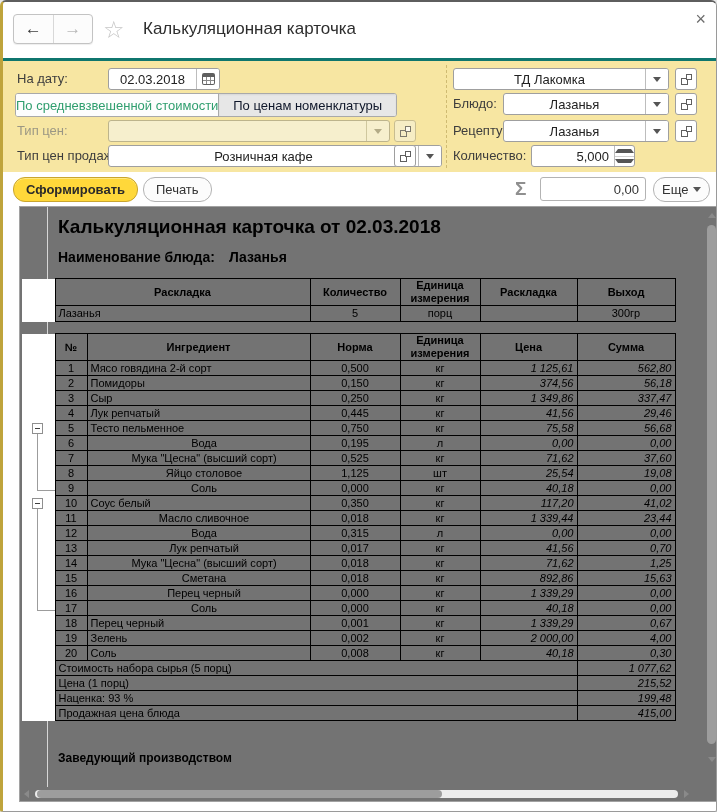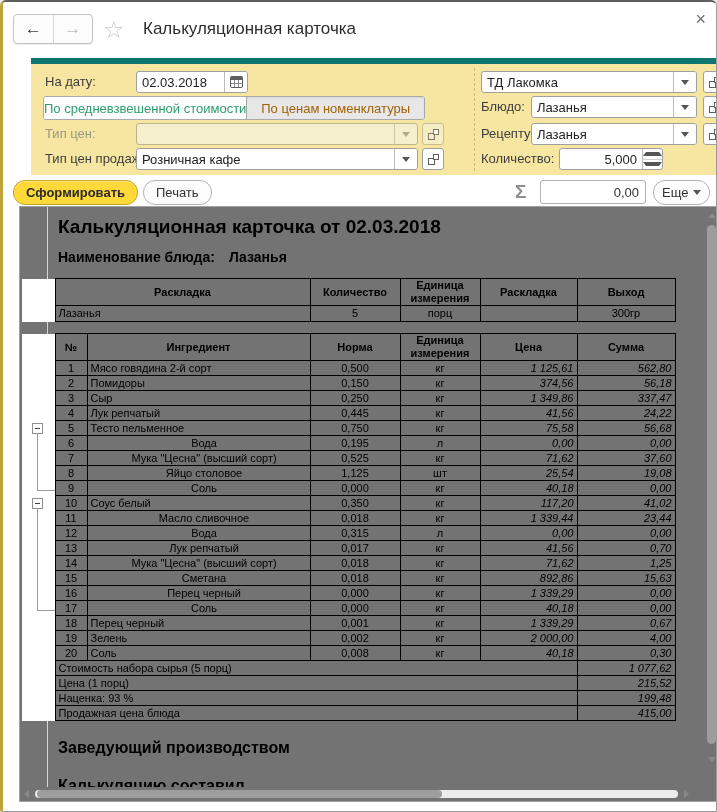--- a/index.html
+++ b/index.html
@@ -9,28 +9,28 @@
   
   .titlebar{position:relative;height:56px;background:#fff;}
   .nav-group{position:absolute;left:10px;top:12px;width:78px;height:28px;border:1px solid #c3c3c3;
     border-radius:4px;background:#fcfcfc;display:flex;box-shadow:0 1px 1px rgba(0,0,0,.07);}
   .nav-btn{flex:1;display:flex;align-items:center;justify-content:center;font-size:17px;color:#3b3b3b;cursor:default;}
   .nav-btn.fwd{border-left:1px solid #d8d8d8;color:#b8b8b8;}
   .fav-star{position:absolute;left:100px;top:14px;font-size:24px;color:#c6c6c6;}
   .wtitle{position:absolute;left:140px;top:17px;font-size:17px;color:#2e2e2e;}
   .wclose{position:absolute;right:10px;top:8px;font-size:18px;color:#6d6d6d;line-height:18px;}
   
-  .formarea{position:relative;height:111px;background:#f7e6a2;border-top:6px solid #0f766e;margin-left:28px;}
+  .formarea{position:relative;height:111px;background:#f7e6a2;border-top:3px solid #0f766e;}
   .col-divider{position:absolute;left:443px;top:4px;bottom:4px;border-left:1px dashed #cfbb72;}
   .flabel{position:absolute;font-size:13px;color:#3d3d3d;line-height:22px;white-space:nowrap;}
   .flabel.disabled{color:#9b9784;}
   .igroup{position:absolute;height:22px;display:flex;align-items:stretch;border:1px solid #9f9f9f;
     border-radius:3px;background:#fff;box-sizing:border-box;overflow:hidden;}
   .igroup.disabled{background:#f6efcd;border-color:#bdb48c;}
-  .tb{border:none;outline:none;padding:0 5px;font-size:13px;font-family:inherit;color:#222;flex:1;min-width:0;background:transparent;}
+  .tb{border:none;outline:none;padding:0 5px;font-size:13px;font-family:inherit;color:#222;flex:1;min-width:0;background:transparent;text-align:center;}
   .tb.right{text-align:right;}
   .seg{width:22px;display:flex;align-items:center;justify-content:center;border-left:1px solid #bdbdbd;background:#fff;}
   .igroup.disabled .seg{background:transparent;border-left-color:#cfc79e;}
   .tri-down{width:0;height:0;border-left:4px solid transparent;border-right:4px solid transparent;border-top:5px solid #555;}
   .igroup.disabled .tri-down{border-top-color:#b3ab87;}
   .cal-ico{width:13px;height:12px;box-sizing:border-box;border:1px solid #5f5f5f;border-top:4px solid #5f5f5f;
     background-image:linear-gradient(#8a8a8a 1px,transparent 1px),linear-gradient(90deg,#8a8a8a 1px,transparent 1px);
     background-size:4px 4px;background-position:-1px -1px;border-radius:2px;}
   .open-btn{position:absolute;width:22px;height:22px;border:1px solid #9f9f9f;border-radius:3px;background:#fff;
     display:flex;align-items:center;justify-content:center;box-sizing:border-box;}
@@ -40,21 +40,21 @@
   .open-ico i{position:absolute;right:0;top:0;width:6px;height:6px;border:1px solid #5f5f5f;background:#fff;box-sizing:border-box;}
   .spin{width:19px;display:flex;flex-direction:column;border-left:1px solid #bdbdbd;}
   .spin span{flex:1;display:flex;align-items:center;justify-content:center;}
   .spin .up{border-bottom:1px solid #cfcfcf;}
   .tri-up-s{width:0;height:0;border-left:3px solid transparent;border-right:3px solid transparent;border-bottom:4px solid #555;}
   .tri-dn-s{width:0;height:0;border-left:3px solid transparent;border-right:3px solid transparent;border-top:4px solid #555;}
   .toggle{position:absolute;left:12px;top:32px;width:382px;height:24px;display:flex;border:1px solid #a9a9a9;
     border-radius:3px;overflow:hidden;box-sizing:border-box;background:#fff;}
   .tg{flex:1;display:flex;align-items:center;justify-content:center;font-size:13px;white-space:nowrap;}
   .tg.active{color:#2f9e6e;background:#fdfdfd;}
-  .tg.inactive{background:#e7e7e7;color:#a16207;border-left:1px solid #a9a9a9;box-shadow:inset 0 1px 2px rgba(0,0,0,.07);}
+  .tg.inactive{background:#e7e7e7;color:#0f172a;border-left:1px solid #a9a9a9;box-shadow:inset 0 1px 2px rgba(0,0,0,.07);}
   
   .toolbar{position:relative;height:37px;background:#fff;}
   .btn{position:absolute;top:5px;height:25px;border:1px solid #b3b3b3;border-radius:12px;background:#fcfcfc;
     font-size:13px;color:#333;display:flex;align-items:center;justify-content:center;box-sizing:border-box;padding:0 12px;}
   .btn.primary{left:10px;background:#ffd83a;border-color:#c9a52e;font-weight:bold;color:#2a2a2a;
     box-shadow:inset 0 1px 0 #ffe87e;}
   .btn.print{left:140px;}
   .sigma{position:absolute;left:512px;top:6px;font-size:19px;font-weight:bold;color:#8f8f8f;}
   .sum-input{position:absolute;left:537px;top:5px;width:106px;height:24px;border:1px solid #b3b3b3;border-radius:3px;
     box-sizing:border-box;font-size:13px;color:#333;text-align:right;padding:0 6px;outline:none;}
@@ -74,21 +74,21 @@
   table.print .mcell{border:none;padding:0;position:relative;background:#fff;}
   .c{text-align:center;} .r{text-align:right;font-style:italic;} .ind{padding-left:14px !important;text-align:center;} .b{font-weight:bold;}
   .tot td{height:15px;}
   .gbox{position:absolute;left:10px;top:2px;width:11px;height:11px;border:1px solid #8f8f8f;background:#fff;box-sizing:border-box;}
   .gbox::after{content:"";position:absolute;left:2px;right:2px;top:4px;height:1px;background:#3f3f3f;}
   .gl{position:absolute;background:#9c9c9c;}
   .gl-bot{left:15px;top:13px;bottom:-1px;width:1px;}
   .gl-full{left:15px;top:-1px;bottom:-1px;width:1px;}
   .gl-top{left:15px;top:-1px;height:10px;width:1px;}
   .gl-h{left:15px;top:9px;width:18px;height:1px;}
-  .sigline{margin:18px 0 0 38px;font-size:16px;font-weight:bold;color:#000;}
+  .sigline{margin:30px 0 0 38px;font-size:12px;font-weight:bold;color:#000;}
   .sigline + .sigline{margin-top:20px;}
   
   .vscroll{position:absolute;right:1px;top:1px;width:12px;bottom:15px;}
   .vthumb{position:absolute;left:2px;right:1px;top:17px;bottom:42px;background:#9d9d9d;border-radius:6px;}
   .varr{position:absolute;left:3px;width:0;height:0;border-left:4px solid transparent;border-right:4px solid transparent;}
   .varr.up{top:5px;border-bottom:5px solid #8a8a8a;}
   .varr.dn{bottom:24px;border-top:5px solid #8a8a8a;}
   .hscroll{position:absolute;left:1px;right:26px;bottom:1px;height:12px;}
   .htrack{position:absolute;left:14px;right:14px;top:2px;bottom:2px;background:#ececec;border-radius:5px;}
   .hthumb{position:absolute;left:16px;width:405px;top:2px;bottom:2px;background:#9d9d9d;border-radius:5px;}
@@ -135,21 +135,21 @@
         </span>
     </div>
     <div class="open-btn disabled" style="left:391px;top:59px;">
       <span class="open-ico">
           <b></b>
           <i></i>
         </span>
     </div>
 
     <div class="flabel" style="left:14px;top:84px;">Тип цен продаж:</div>
-    <div class="igroup" style="left:105px;top:84px;width:282px;">
+    <div class="igroup" style="left:105px;top:84px;width:334px;">
       <input class="tb" value="Розничная кафе" style="">
       <span class="seg">
           <span class="tri-down"></span>
         </span>
     </div>
     <div class="open-btn" style="left:391px;top:84px;">
       <span class="open-ico">
           <b></b>
           <i></i>
         </span>
@@ -305,21 +305,21 @@
               <td class="r">1 349,86</td>
               <td class="r">337,47</td>
             </tr>
             <tr>
               <td class="mcell"></td>
               <td class="c">4</td>
               <td>Лук репчатый</td>
               <td class="c">0,445</td>
               <td class="c">кг</td>
               <td class="r">41,56</td>
-              <td class="r">24,22</td>
+              <td class="r">29,46</td>
             </tr>
             <tr>
               <td class="mcell">
                 <span class="gbox"></span>
                 <span class="gl gl-bot"></span>
               </td>
               <td class="c">5</td>
               <td>Тесто пельменное</td>
               <td class="c">0,750</td>
               <td class="c">кг</td>

